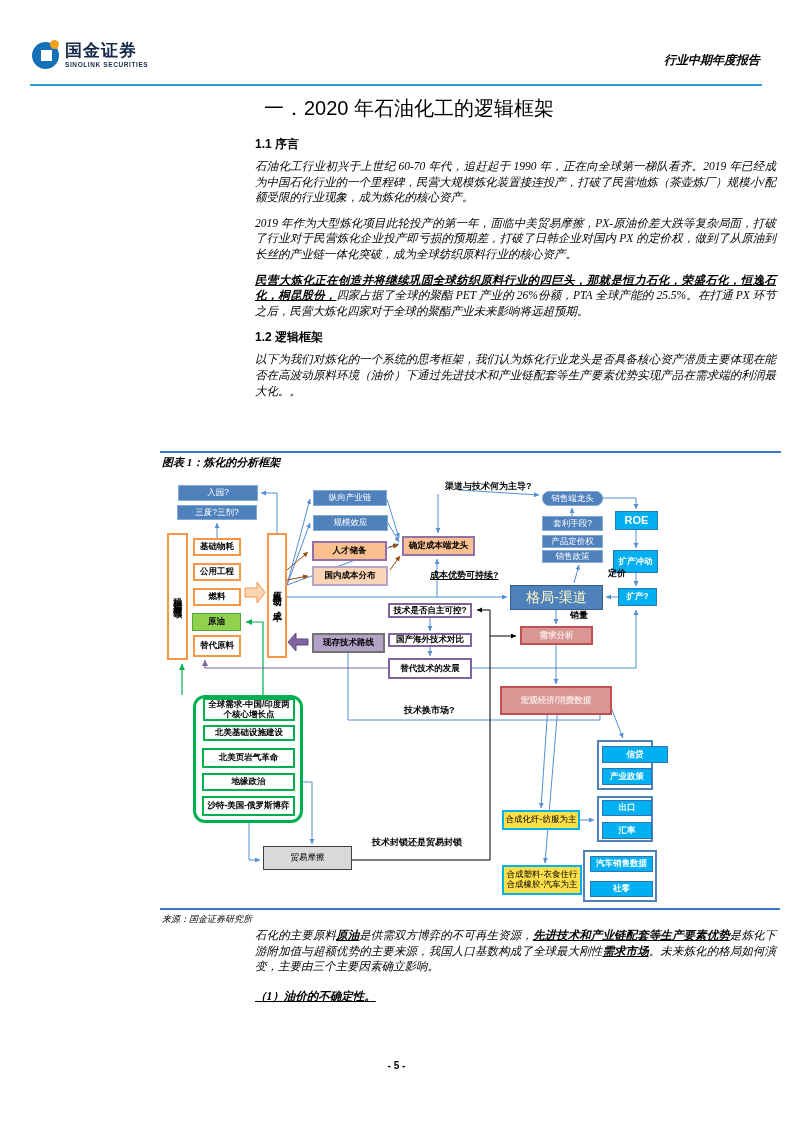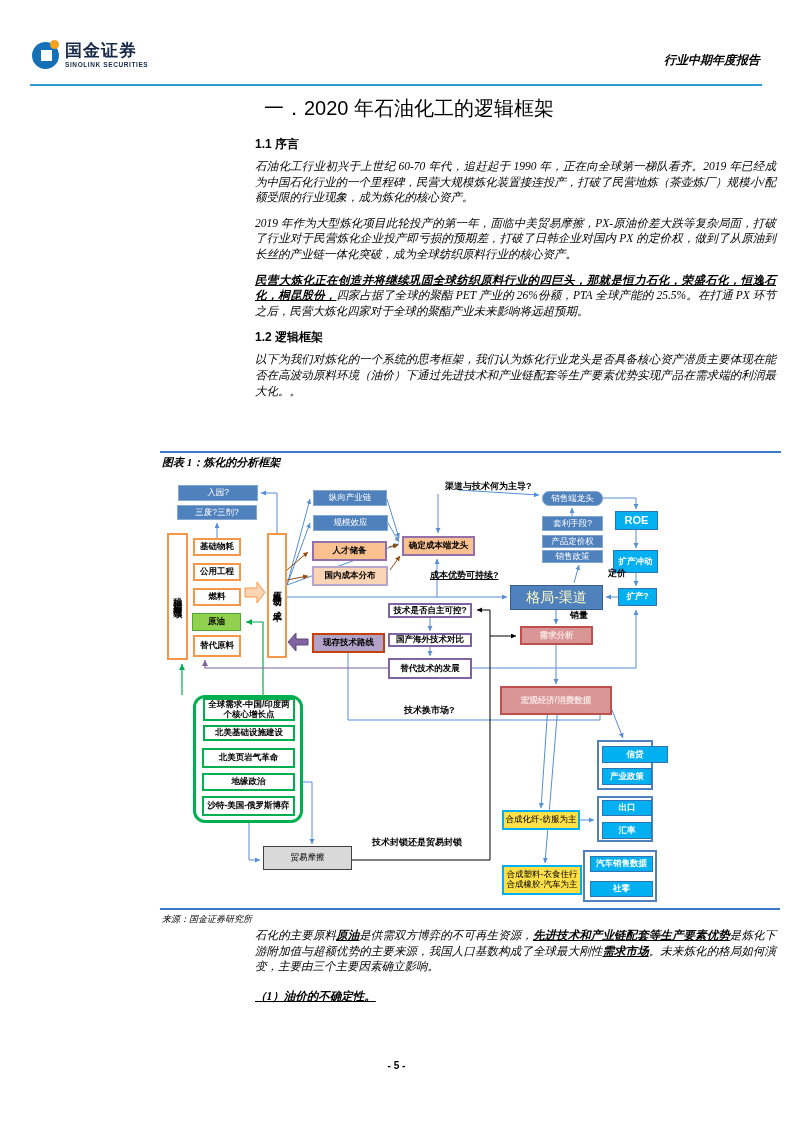--- a/index.html
+++ b/index.html
@@ -33,21 +33,21 @@
   .canvas svg{position:absolute;left:0;top:0;pointer-events:none;}
   .nd{position:absolute;display:flex;align-items:center;justify-content:center;
       text-align:center;font-size:8.5px;line-height:1.15;box-sizing:border-box;padding:1px;}
   .n-blue{background:#4f81bd;border:1px solid #85a8d0;color:#fff;}
   .n-bigblue{background:#4f81bd;border:1px solid #385d8a;color:#fef9c3;font-size:14px;}
   .n-cyan{background:#00b0f0;border:1px solid #2e75b5;color:#fff;font-weight:bold;}
   .n-obox{background:#fff;border:2px solid #f79646;font-weight:bold;}
   .n-green{background:#92d050;border:1px solid #4ea72e;font-weight:bold;}
   .n-peach{background:#fac090;border:2px solid #9271ab;font-weight:bold;}
   .n-peach2{background:#fbd5b5;border:2px solid #b6a6cb;font-weight:bold;}
-  .n-pviolet{background:#b3a2c7;border:2px solid #c2410c;font-weight:bold;text-align:center;}
+  .n-pviolet{background:#b3a2c7;border:2px solid #737373;font-weight:bold;text-align:center;}
   .n-pwhite{background:#fff;border:2px solid #8064a2;font-weight:bold;}
   .n-gwhite{background:#fff;border:2px solid #00b050;font-weight:bold;}
   .n-gcont{background:#fff;border:3px solid #00b050;border-radius:12px;}
   .n-bcont{background:#fff;border:2px solid #4f81bd;}
   .n-cwhite{background:#fde047;border:2px solid #00b0f0;}
   .n-gray{background:#d9d9d9;border:1px solid #404040;}
   .n-pink{background:#d99694;border:2px solid #c0504d;color:#f6e4e3;font-weight:bold;}
   .v{writing-mode:vertical-rl;text-orientation:upright;letter-spacing:2px;font-weight:bold;}
   .lbl{position:absolute;font-size:9px;font-weight:bold;color:#000;white-space:nowrap;background:transparent;}
   .lbl-u{text-decoration:underline;}

